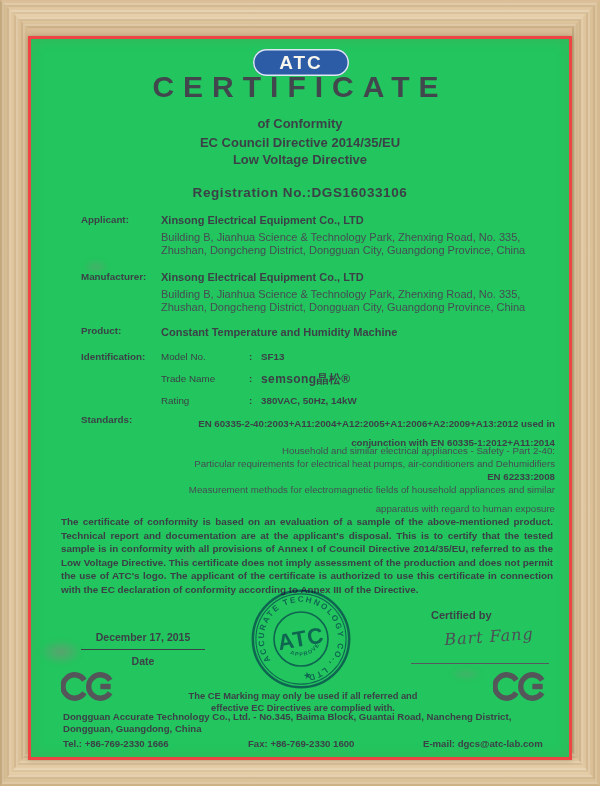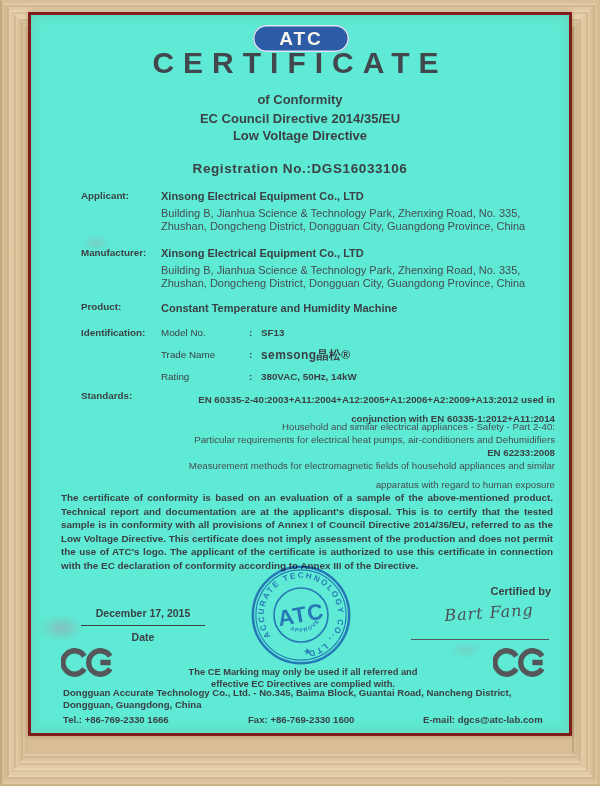--- a/index.html
+++ b/index.html
@@ -20,23 +20,23 @@
     background:
       repeating-linear-gradient(0deg, rgba(120,85,40,.10) 0 2px, rgba(255,255,255,.14) 2px 4px, rgba(0,0,0,0) 4px 7px),
       linear-gradient(0deg,#d6ba90,#e6d0ab 45%,#d9bd96);
     z-index:2;
   }
   .frame-top { top:0; height:28px; clip-path:polygon(0 0,600px 0,572px 28px,28px 28px); }
   .frame-bottom { bottom:0; height:34px; clip-path:polygon(28px 0,572px 0,600px 34px,0 34px); }
 
   
   .paper {
-    position:absolute; left:28px; top:12px; width:544px; height:724px; z-index:3;
-    background:#5eead4;
-    border:3px solid #7f1d1d;
+    position:absolute; left:28px; top:36px; width:544px; height:724px; z-index:3;
+    background:#22c55e;
+    border:3px solid #ef4444;
     box-shadow: inset 0 0 14px rgba(150,120,70,.20), 0 0 5px rgba(90,60,20,.35);
     color:#3c4147;
   }
   .abs { position:absolute; }
   .b { font-weight:bold; }
   .ctr { text-align:center; width:100%; left:0; }
 
   
   .atc-pill {
     left:222px; top:10px; width:96px; height:27px; background:#2d5ca7; border-radius:14px;
@@ -68,21 +68,21 @@
     text-align:justify; color:#3b4046;
   }
 
   
   .stamp { left:217px; top:547px; width:106px; height:106px; mix-blend-mode:multiply; opacity:.88; z-index:6; }
 
   
   .date-value { left:54px; top:592px; width:116px; text-align:center; font-size:10.5px; font-weight:bold; }
   .date-line  { left:50px; top:610px; width:124px; border-bottom:1.4px solid #3c4147; }
   .date-label { left:54px; top:616px; width:116px; text-align:center; font-size:10.5px; font-weight:bold; }
-  .certified  { left:400px; top:570px; width:120px; text-align:right; font-size:11px; font-weight:bold; }
+  .certified  { left:400px; top:570px; width:120px; text-align:left; font-size:11px; font-weight:bold; }
   .signature  {
     left:388px; top:588px; width:140px; text-align:center; font-size:16px;
     font-family:"DejaVu Serif", serif; font-style:italic; color:#4e4e56;
     transform:rotate(-4deg); letter-spacing:1px;
   }
   .sig-line { left:380px; top:624px; width:138px; border-bottom:1px solid #55595f; }
 
   
   .ce { width:54px; height:33px; z-index:4; }
   .ce-left  { left:30px;  top:631px; }

